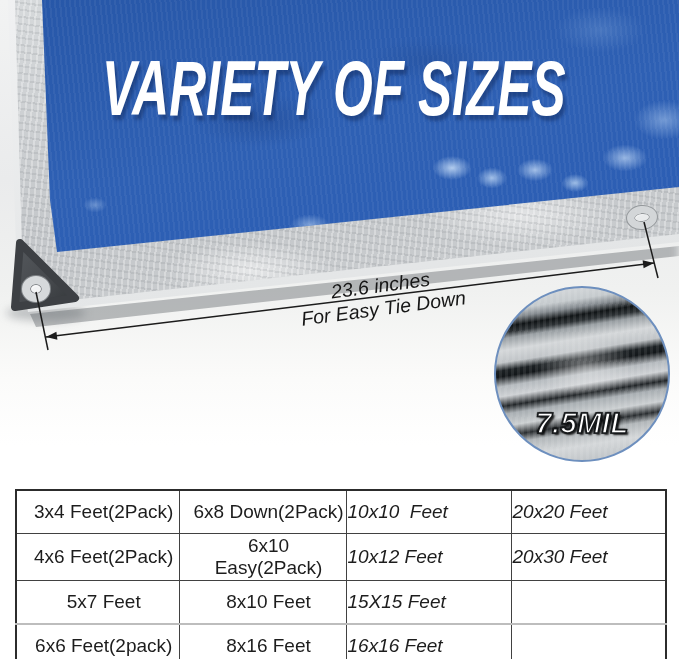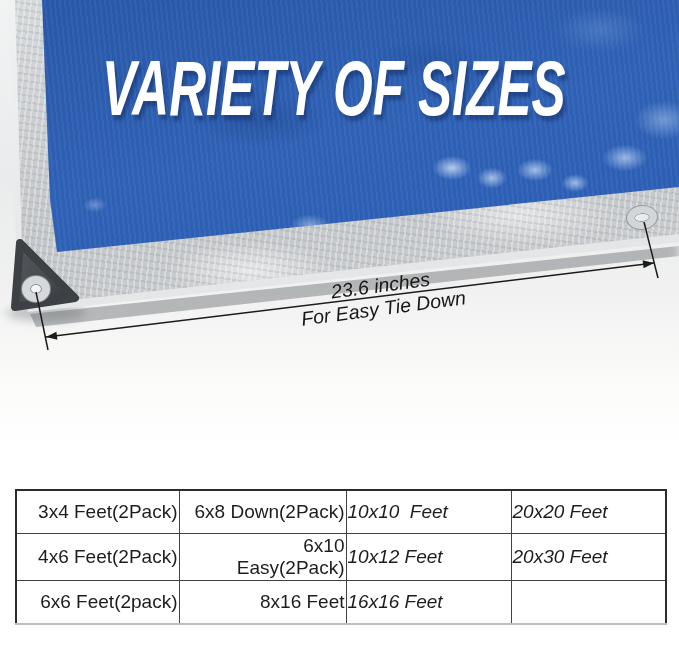--- a/index.html
+++ b/index.html
@@ -104,21 +104,21 @@
   .size-table{
     position:absolute;left:15px;top:489px;width:650px;
     border-collapse:collapse;table-layout:fixed;
     border:2px solid #2c2c2c;
   }
   .size-table td{
     border:1px solid #414141;height:40px;vertical-align:middle;
     font-size:19px;color:#1d1d1d;white-space:pre-wrap;overflow:hidden;
   }
   .size-table tr:nth-child(3) td{border-bottom:2px solid #bdbdbd;}
-  .size-table td.c0,.size-table td.c1{text-align:right;padding-left:13px;margin-left:25px;}
+  .size-table td.c0,.size-table td.c1{text-align:center;padding-left:13px;margin-left:25px;}
   .size-table td.c2,.size-table td.c3{text-align:left;font-style:italic;}
 </style>
 </head>
 <body>
 
 <div class="stage">
 
   <div class="photo-area">
     <div class="layer tarp-shadow"></div>
     <div class="corner-shadow"></div>
@@ -152,20 +152,23 @@
         <polygon points="46,337 57.4,339.7 56.4,331.7"></polygon>
         <polygon points="654,263 643.6,268.3 642.6,260.3"></polygon>
       </g>
     </svg>
 
     <div class="dim-label">
       <div>23.6 inches</div>
       <div>For Easy Tie Down</div>
     </div>
 
+    <div class="inset-circle">
+      <div class="mil-label">7.5MIL</div>
+    </div>
   </div>
 
 
   <table class="size-table">
     <colgroup>
       <col style="width:163px">
         <col style="width:167px">
         <col style="width:165px">
         <col style="width:155px">
     </colgroup>
@@ -176,20 +179,26 @@
         <td class="c2">10x10  Feet</td>
         <td class="c3">20x20 Feet</td>
       </tr>
       <tr>
         <td class="c0">4x6 Feet(2Pack)</td>
         <td class="c1">6x10 Easy(2Pack)</td>
         <td class="c2">10x12 Feet</td>
         <td class="c3">20x30 Feet</td>
       </tr>
       <tr>
+        <td class="c0">5x7 Feet</td>
+        <td class="c1">8x10 Feet</td>
+        <td class="c2">15X15 Feet</td>
+        <td class="c3"></td>
+      </tr>
+      <tr>
         <td class="c0">6x6 Feet(2pack)</td>
         <td class="c1">8x16 Feet</td>
         <td class="c2">16x16 Feet</td>
         <td class="c3"></td>
       </tr>
     </tbody>
   </table>
 
 </div>
 

